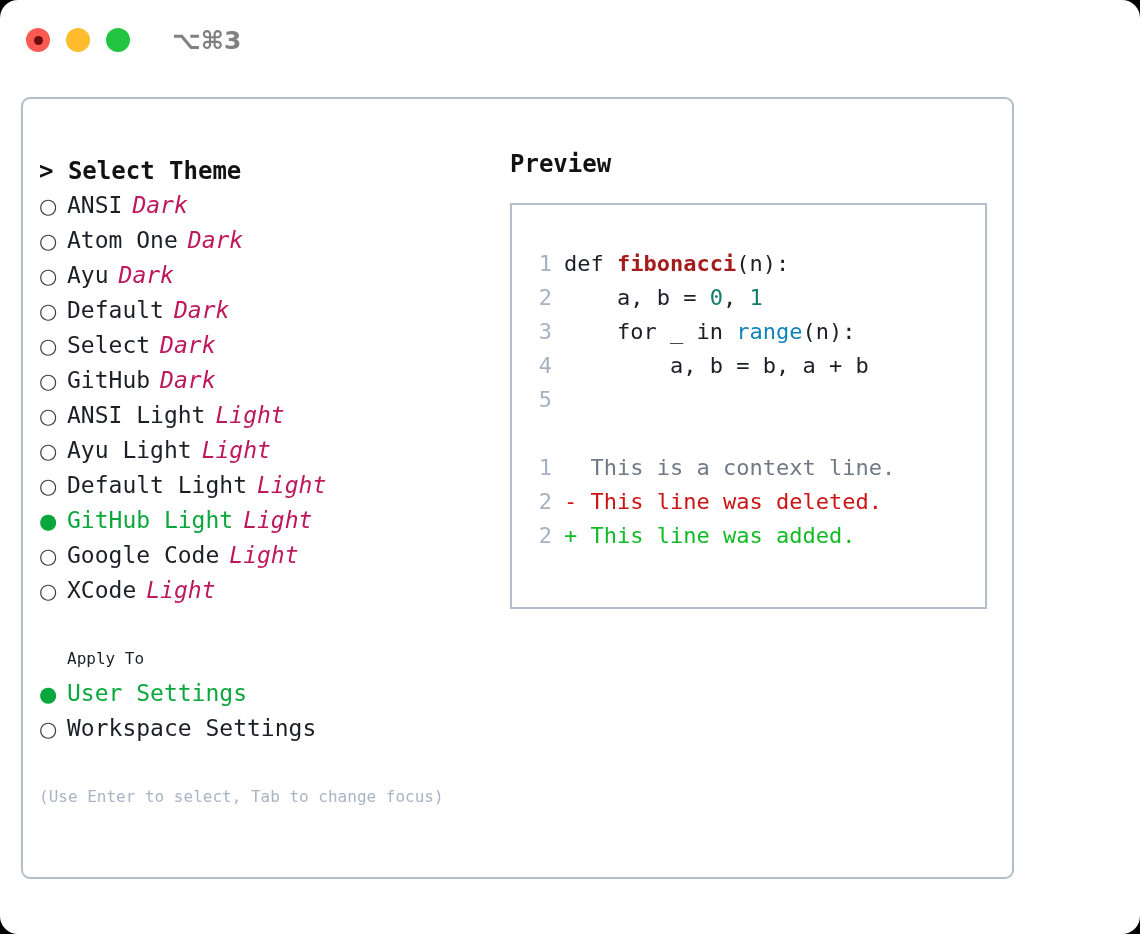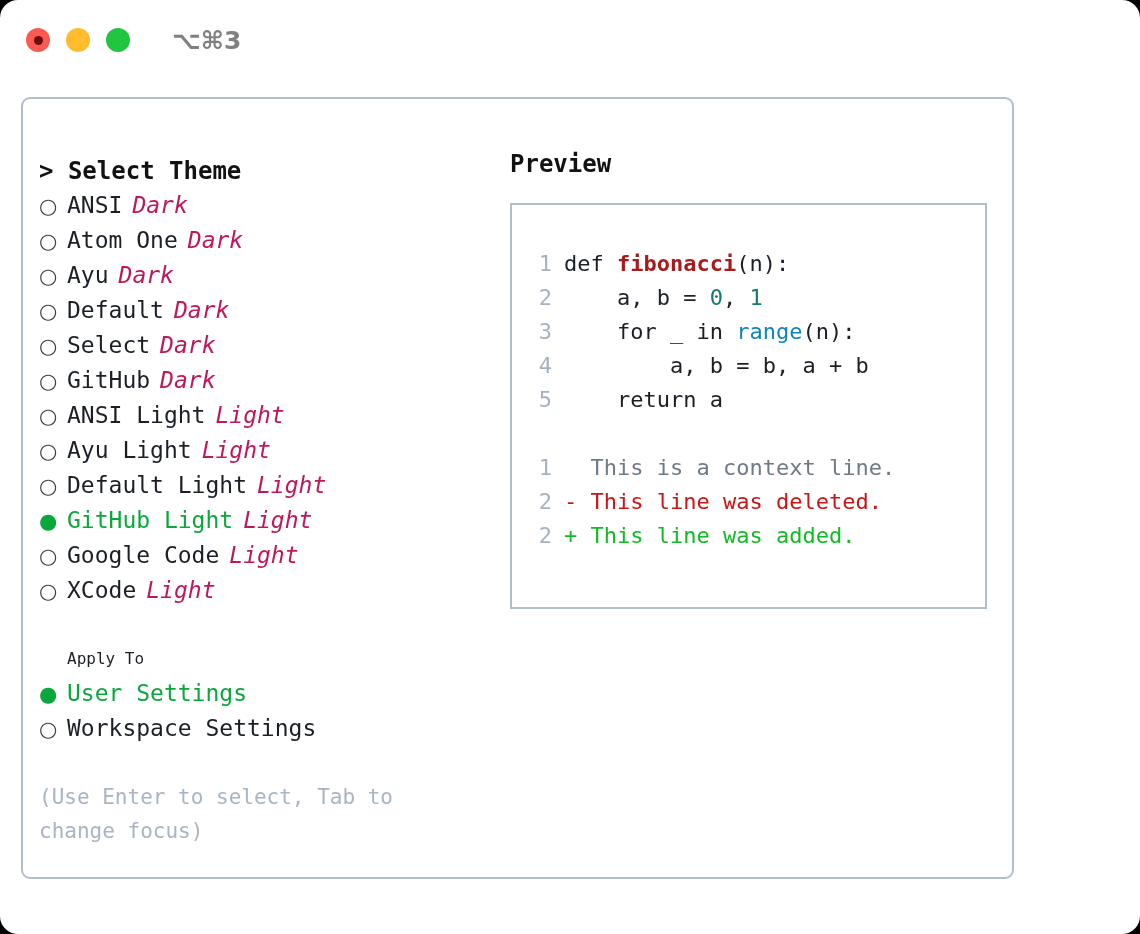--- a/index.html
+++ b/index.html
@@ -122,21 +122,21 @@
   .section-gap { height: 34px; }
   .section-header {
     font-size: 16px;
     color: #1b1f26;
     line-height: 34px;
     padding-left: 28px;
     white-space: pre;
   }
   .hint {
     margin-top: 34px;
-    font-size: 21px;
+    font-size: 16px;
     color: #a9b4c4;
     line-height: 34px;
     width: 405px;
     white-space: pre-wrap;
   }
   
   .right-col {
     position: absolute;
     left: 479px;
     top: 48px;
@@ -234,21 +234,21 @@
 
       <div class="right-col">
         <div class="preview-title">Preview</div>
 
         <div class="code-panel">
           <div id="code-lines">
               <div class="code-line"><span class="lineno">1</span><span class="code-text"><span class="tok-plain">def </span><span class="tok-fn">fibonacci</span><span class="tok-plain">(n):</span></span></div>
               <div class="code-line"><span class="lineno">2</span><span class="code-text"><span class="tok-plain">    a, b = </span><span class="tok-num">0</span><span class="tok-plain">, </span><span class="tok-num">1</span></span></div>
               <div class="code-line"><span class="lineno">3</span><span class="code-text"><span class="tok-plain">    for _ in </span><span class="tok-builtin">range</span><span class="tok-plain">(n):</span></span></div>
               <div class="code-line"><span class="lineno">4</span><span class="code-text"><span class="tok-plain">        a, b = b, a + b</span></span></div>
-              <div class="code-line"><span class="lineno">5</span><span class="code-text"><span class="tok-plain">    return a</span></span></div>
+              <div class="code-line"><span class="lineno">5</span></div>
             </div>
           <div class="blank-line"></div>
           <div id="diff-lines">
               <div class="code-line diff-ctx"><span class="lineno">1</span><span class="code-text">  This is a context line.</span></div>
               <div class="code-line diff-del"><span class="lineno">2</span><span class="code-text">- This line was deleted.</span></div>
               <div class="code-line diff-add"><span class="lineno">2</span><span class="code-text">+ This line was added.</span></div>
             </div>
         </div>
       </div>
 

